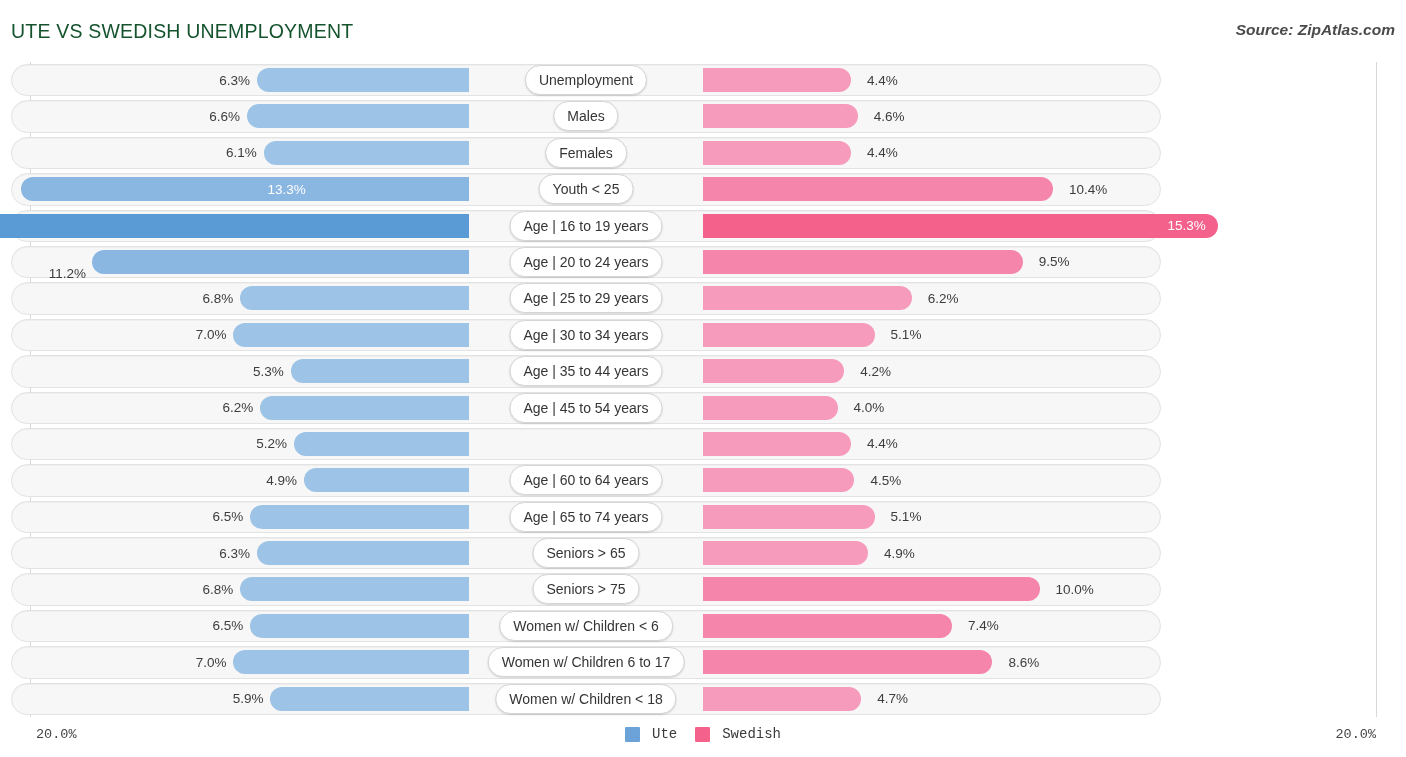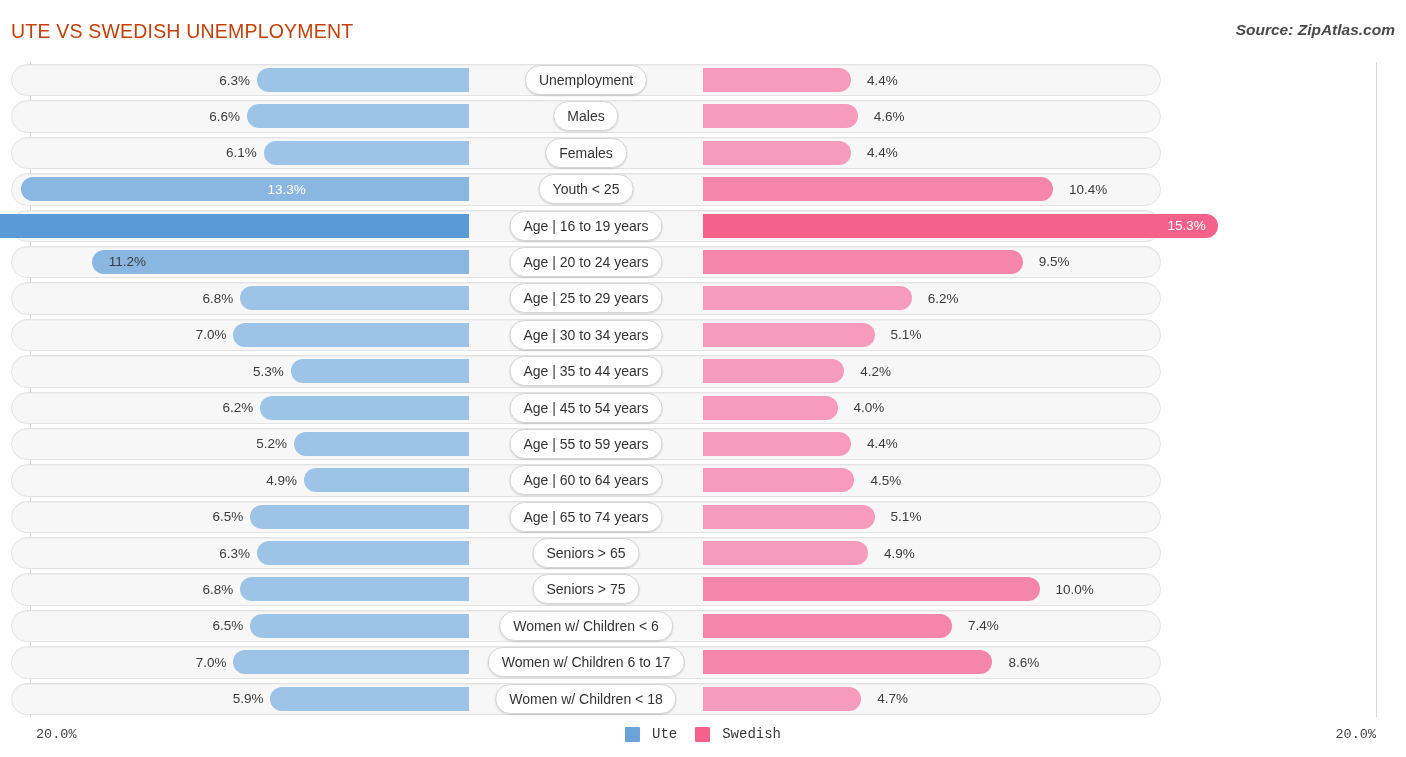--- a/index.html
+++ b/index.html
@@ -8,21 +8,21 @@
     background: #ffffff;
     font-family: "Liberation Sans", sans-serif;
     overflow: hidden;
   }
   .page { position: relative; width: 1406px; height: 757px; }
 
   
   .header { position: absolute; left: 0; top: 0; width: 1406px; height: 60px; }
   .title {
     position: absolute; left: 11px; top: 20px;
-    font-size: 19.5px; color: #c2410c; letter-spacing: .2px;
+    font-size: 19.5px; color: #14532d; letter-spacing: .2px;
     font-weight: 400; white-space: nowrap;
   }
   .source {
     position: absolute; right: 11px; top: 21px;
     font-size: 15.5px; color: #4a4a4a; font-style: italic;
     font-weight: 700; white-space: nowrap;
   }
 
   
   .plot {
@@ -161,21 +161,21 @@
           <div class="track"></div>
           <div class="bar bar-left" style="width: 659.54px; background: rgb(91, 155, 213);"></div>
           <div class="bar bar-right" style="width: 514.845px; background: rgb(244, 98, 140);"></div>
           <div class="val val-in-right" style="left: 703px; width: 514.845px;">15.3%</div>
           <div class="pill">Age | 16 to 19 years</div>
         </div>
         <div class="row">
           <div class="track"></div>
           <div class="bar bar-left" style="width: 376.88px; background: rgb(138, 182, 226);"></div>
           <div class="bar bar-right" style="width: 319.675px; background: rgb(245, 133, 171);"></div>
-          <div class="val val-out-left" style="right: 1019px; left: 30px;">11.2%</div>
+          <div class="val val-out-left" style="right: 1079px; left: 30px; margin-top: 12px;">11.2%</div>
           <div class="val val-out-right" style="left: 1022.67px; right: 30px;">9.5%</div>
           <div class="pill">Age | 20 to 24 years</div>
         </div>
         <div class="row">
           <div class="track"></div>
           <div class="bar bar-left" style="width: 228.82px; background: rgb(157, 195, 230);"></div>
           <div class="bar bar-right" style="width: 208.63px; background: rgb(247, 155, 189);"></div>
           <div class="val val-out-left" style="right: 931.82px; left: 30px;">6.8%</div>
           <div class="val val-out-right" style="left: 911.63px; right: 30px;">6.2%</div>
           <div class="pill">Age | 25 to 29 years</div>
@@ -203,21 +203,20 @@
           <div class="val val-out-left" style="right: 911.63px; left: 30px;">6.2%</div>
           <div class="val val-out-right" style="left: 837.6px; right: 30px;">4.0%</div>
           <div class="pill">Age | 45 to 54 years</div>
         </div>
         <div class="row">
           <div class="track"></div>
           <div class="bar bar-left" style="width: 174.98px; background: rgb(157, 195, 230);"></div>
           <div class="bar bar-right" style="width: 148.06px; background: rgb(247, 155, 189);"></div>
           <div class="val val-out-left" style="right: 877.98px; left: 30px;">5.2%</div>
           <div class="val val-out-right" style="left: 851.06px; right: 30px;">4.4%</div>
-          <div class="pill">Age | 55 to 59 years</div>
         </div>
         <div class="row">
           <div class="track"></div>
           <div class="bar bar-left" style="width: 164.885px; background: rgb(157, 195, 230);"></div>
           <div class="bar bar-right" style="width: 151.425px; background: rgb(247, 155, 189);"></div>
           <div class="val val-out-left" style="right: 867.885px; left: 30px;">4.9%</div>
           <div class="val val-out-right" style="left: 854.425px; right: 30px;">4.5%</div>
           <div class="pill">Age | 60 to 64 years</div>
         </div>
         <div class="row">

